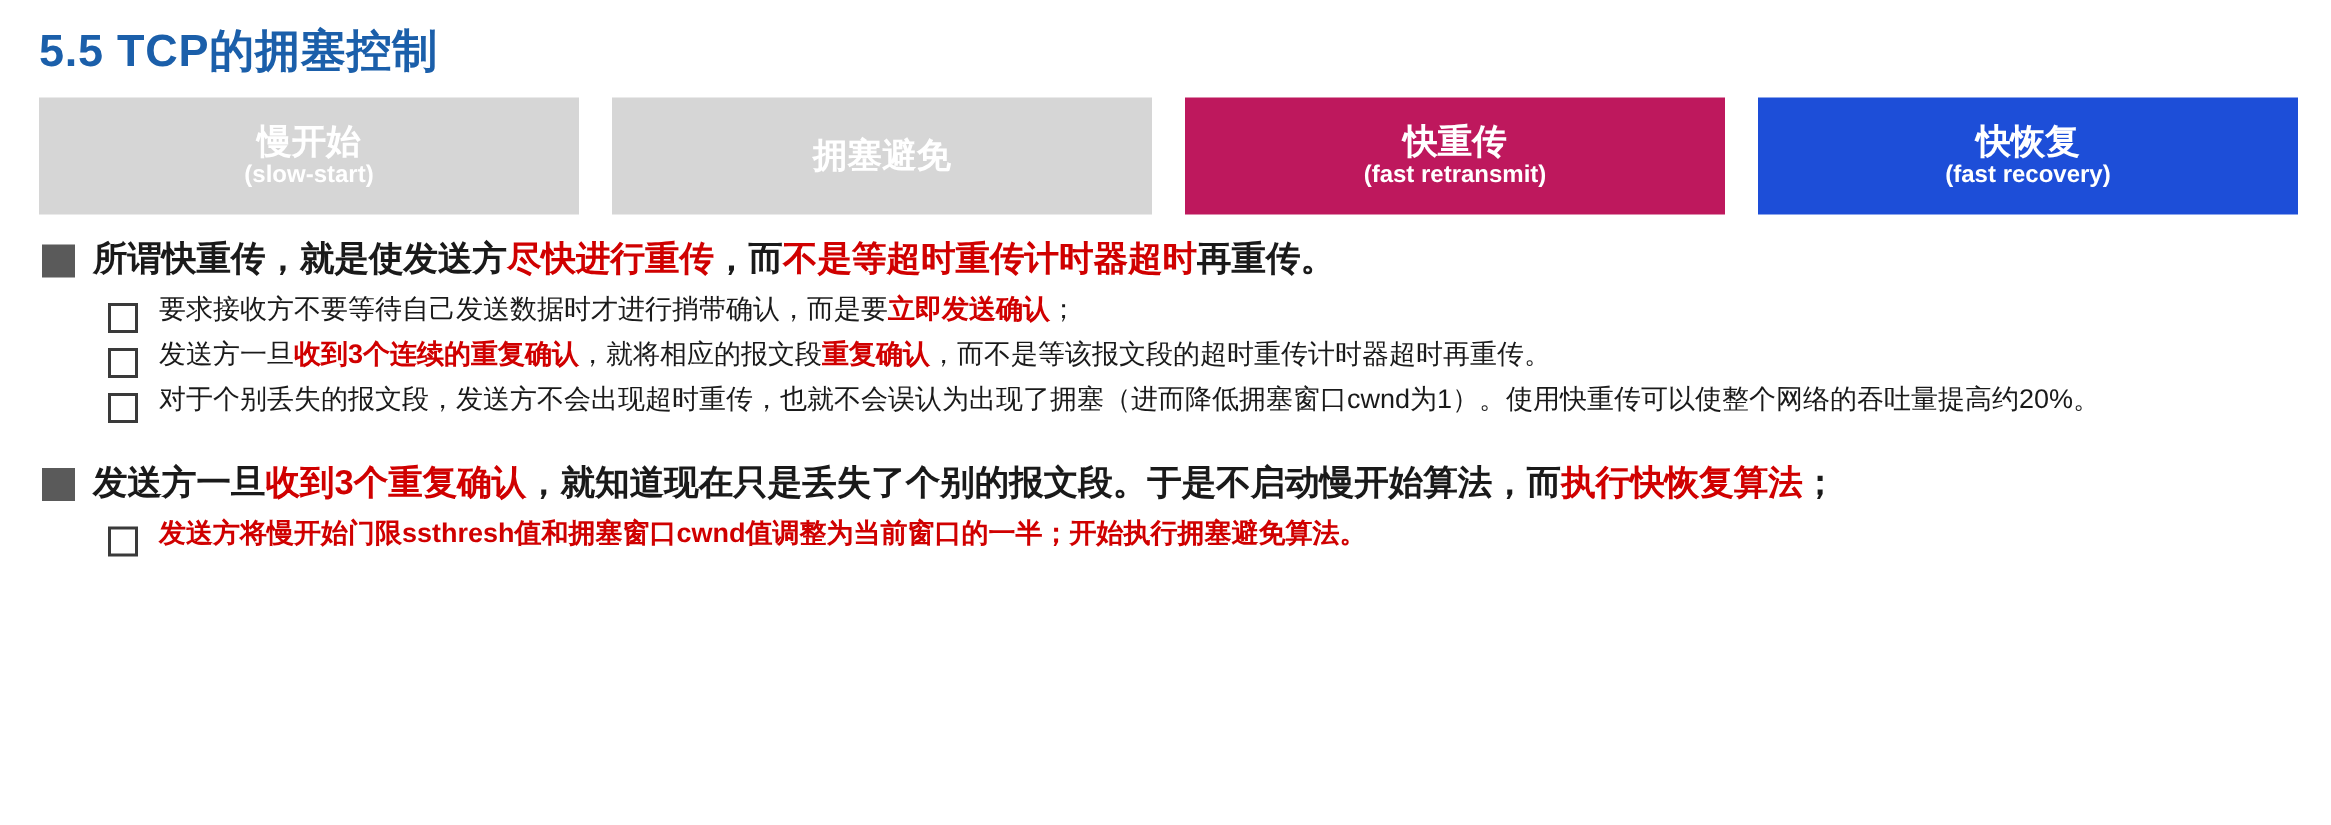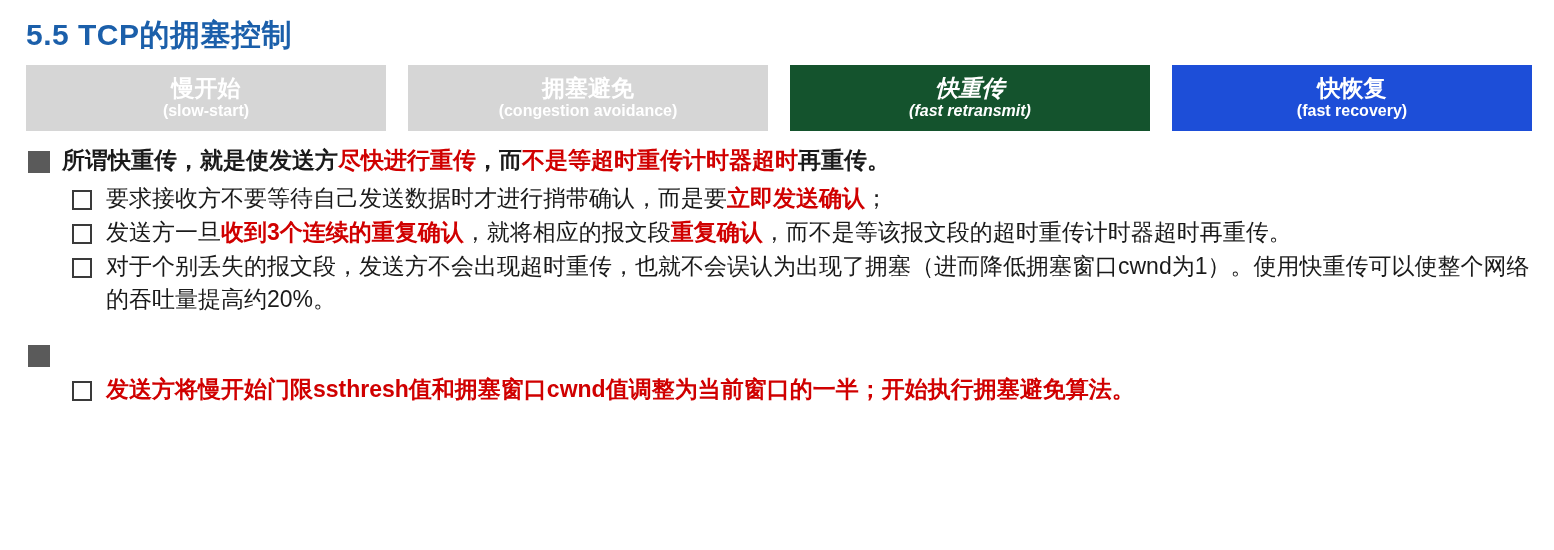--- a/index.html
+++ b/index.html
@@ -29,43 +29,42 @@
     margin: 8px 0 14px 0;
     line-height: 1.1;
   }
   .phase-bar {
     display: flex;
     gap: 22px;
     margin-bottom: 14px;
   }
   .phase {
     flex: 1;
-    height: 66px;
+    height: 78px;
     display: flex;
     flex-direction: column;
     align-items: center;
     justify-content: center;
     line-height: 1.18;
   }
   .phase .cn {
     font-size: 23px;
     font-weight: bold;
   }
   .phase .en {
     font-size: 16px;
     font-weight: bold;
   }
   .phase.inactive {
     background: #d6d6d6;
     color: #ffffff;
   }
   .phase.active-teal {
-    background: #14532d;
+    background: #be185d;
     color: #ffffff;
-    font-style: italic;
   }
   .phase.active-purple {
     background: #1d4ed8;
     color: #ffffff;
   }
 
   .content {
     margin-top: 6px;
   }
   .bullet-block {
@@ -96,21 +95,21 @@
   .hsq {
     width: 20px;
     height: 20px;
     border: 2.5px solid #3a3a3a;
     background: #ffffff;
     box-sizing: border-box;
     margin: 8px 14px 0 0;
     flex: 0 0 auto;
   }
   .l2-text {
-    font-size: 23px;
+    font-size: 18px;
     line-height: 1.4;
     font-weight: normal;
   }
   .l2-text.bold {
     font-weight: bold;
   }
   .hl {
     color: #d00000;
     font-weight: bold;
   }
@@ -128,21 +127,20 @@
 
   <div class="slide-title">5.5 TCP的拥塞控制</div>
 
   <div class="phase-bar">
     <div class="phase inactive">
       <div class="cn">慢开始</div>
       <div class="en">(slow-start)</div>
     </div>
     <div class="phase inactive">
       <div class="cn">拥塞避免</div>
-      <div class="en">(congestion avoidance)</div>
     </div>
     <div class="phase active-teal">
       <div class="cn">快重传</div>
       <div class="en">(fast retransmit)</div>
     </div>
     <div class="phase active-purple">
       <div class="cn">快恢复</div>
       <div class="en">(fast recovery)</div>
     </div>
   </div>
@@ -170,20 +168,21 @@
         <div class="hsq"></div>
         <div class="l2-text">对于个别丢失的报文段，发送方不会出现超时重传，也就不会误认为出现了拥塞（进而降低拥塞窗口cwnd为1）。使用快重传可以使整个网络的吞吐量提高约20%。</div>
       </div>
     </div>
 
     <div class="spacer"></div>
 
     <div class="bullet-block">
       <div class="l1">
         <div class="sq"></div>
+        <div class="l1-text"><span>发送方一旦</span><span class="hl">收到3个重复确认</span><span>，就知道现在只是丢失了个别的报文段。于是不启动慢开始算法，而</span><span class="hl">执行快恢复算法</span><span>；</span></div>
       </div>
 
       <div class="l2">
         <div class="hsq"></div>
         <div class="l2-text bold red-all">发送方将慢开始门限ssthresh值和拥塞窗口cwnd值调整为当前窗口的一半；开始执行拥塞避免算法。</div>
       </div>
     </div>
 
   </div>
 </div>

